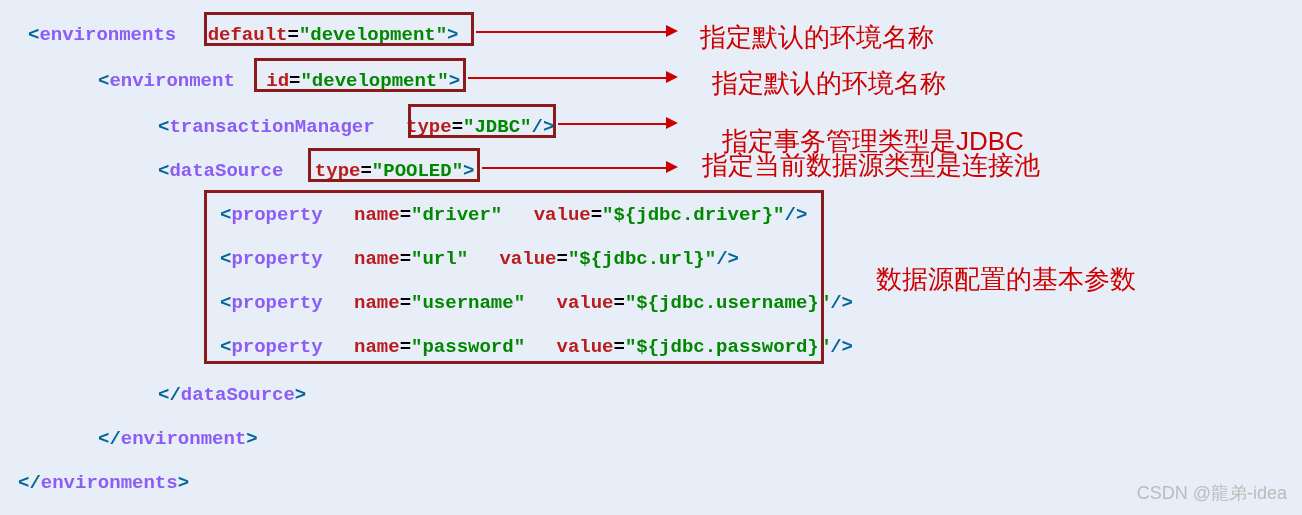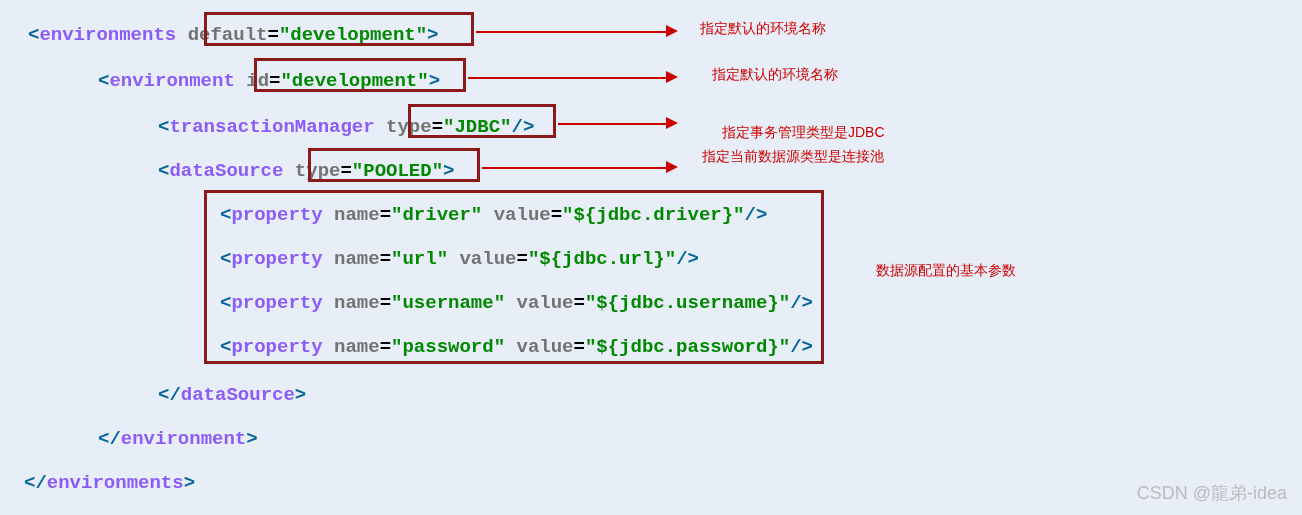--- a/index.html
+++ b/index.html
@@ -9,21 +9,21 @@
       height: 515px;
       position: relative;
       font-family: 'Courier New', monospace;
       font-size: 19px;
       font-weight: bold;
     }
     .line { position: absolute; white-space: nowrap; }
     .ob { color: #006699; }  
     .cb { color: #006699; }  
     .tag { color: #8b5cf6; font-weight: bold; }
-    .attr { color: #737373; }
+    .attr { color: #b91c1c; margin-left: 20px; }
     .val { color: #008800; }
     .eq { color: #000; }
     .redbox {
       position: absolute;
       border: 3px solid #8b1a1a;
       background: transparent;
       pointer-events: none;
     }
     .arrow {
       position: absolute;
@@ -41,21 +41,21 @@
       border-bottom: 6px solid transparent;
       border-left: 12px solid #cc0000;
       top: 50%;
       margin-top: -6px;
     }
     .anno {
       position: absolute;
       color: #cc0000;
       font-family: 'SimSun','Microsoft YaHei',sans-serif;
       font-weight: normal;
-      font-size: 14px;
+      font-size: 26px;
       white-space: nowrap;
     }
     .watermark {
       position: absolute;
       right: 15px;
       bottom: 10px;
       color: #bbb;
       font-family: sans-serif;
       font-size: 18px;
       font-weight: normal;
@@ -104,21 +104,21 @@
   <span class="attr">name</span><span class="eq">=</span><span class="val">"password"</span>
   <span class="attr">value</span><span class="eq">=</span><span class="val">"${jdbc.password}"</span><span class="cb">/&gt;</span>
 </div>
 
 <div class="line" style="left:158px; top:384px;">
   <span class="ob">&lt;/</span><span class="tag">dataSource</span><span class="cb">&gt;</span>
 </div>
 <div class="line" style="left:98px; top:428px;">
   <span class="ob">&lt;/</span><span class="tag">environment</span><span class="cb">&gt;</span>
 </div>
-<div class="line" style="left:24px; top:472px;">
+<div class="line" style="left:18px; top:472px;">
   <span class="ob">&lt;/</span><span class="tag">environments</span><span class="cb">&gt;</span>
 </div>
 
 <div class="redbox" style="left:204px; top:12px; width:270px; height:34px;"></div>
 <div class="redbox" style="left:254px; top:58px; width:212px; height:34px;"></div>
 <div class="redbox" style="left:408px; top:104px; width:148px; height:34px;"></div>
 <div class="redbox" style="left:308px; top:148px; width:172px; height:34px;"></div>
 <div class="redbox" style="left:204px; top:190px; width:620px; height:174px;"></div>
 
 <div class="arrow" style="left:476px; top:30px; width:202px; height:2px;">

